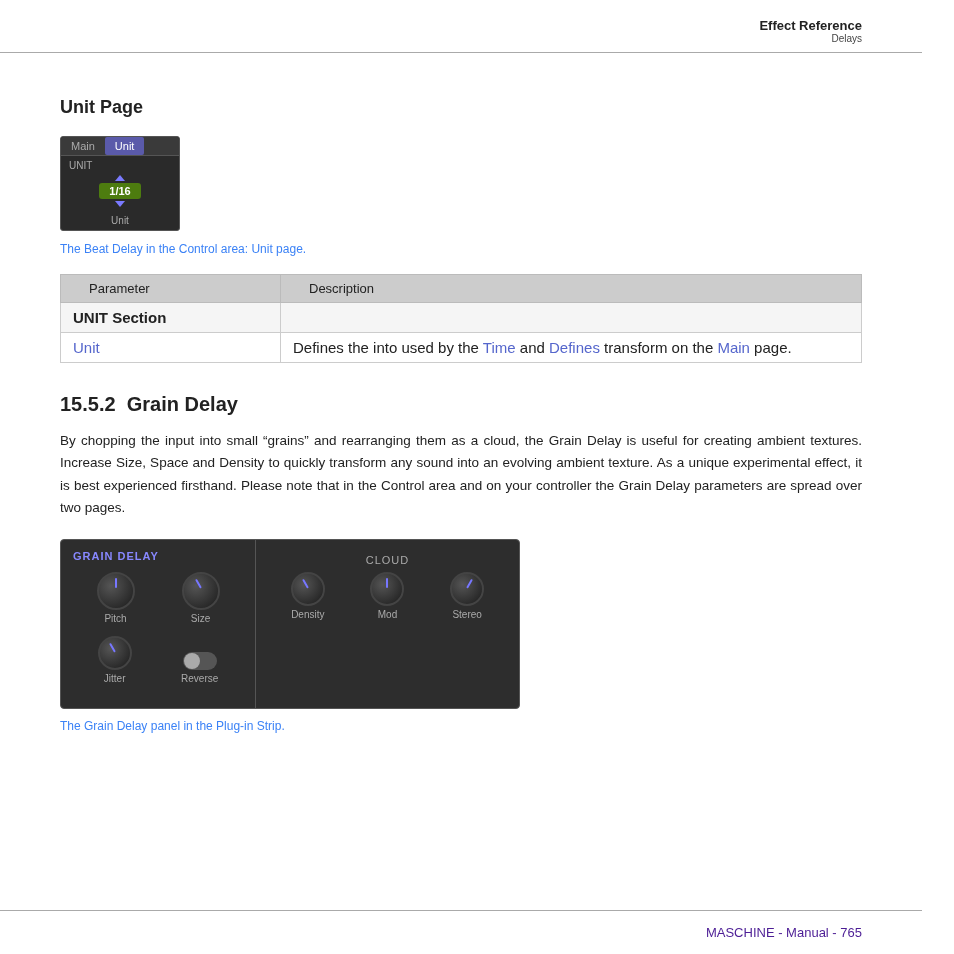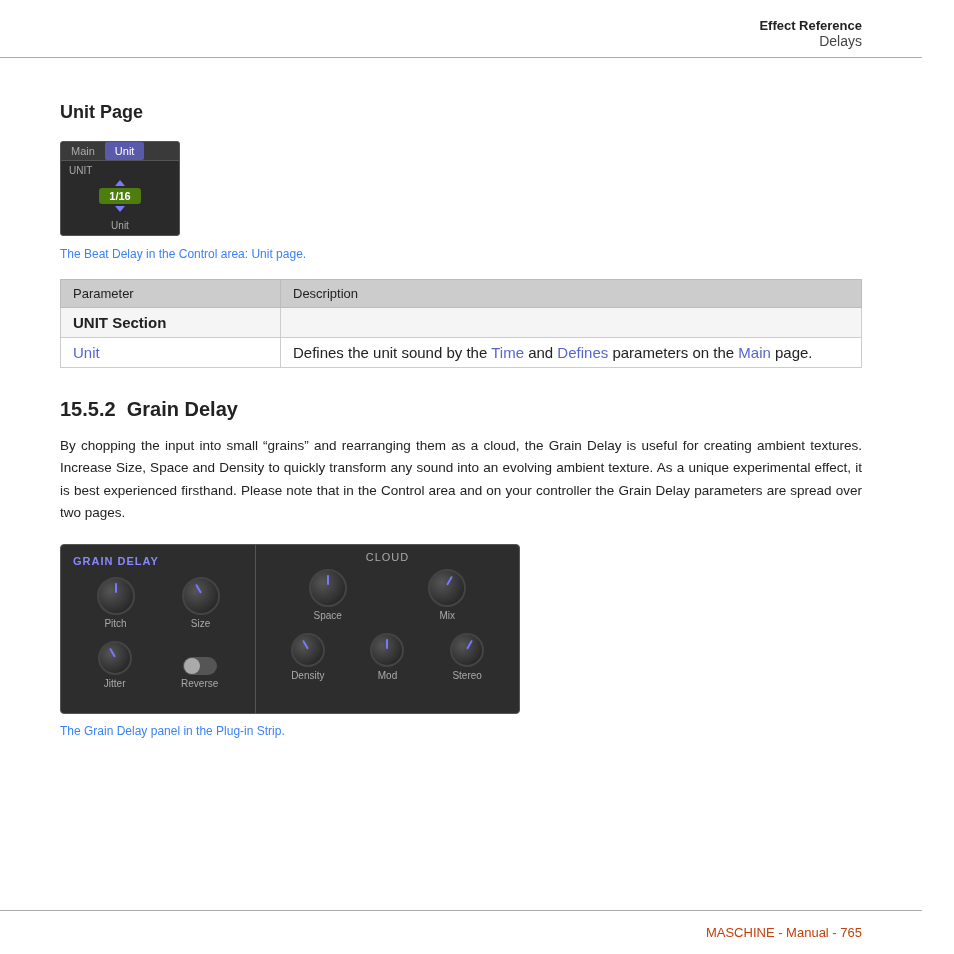--- a/index.html
+++ b/index.html
@@ -26,21 +26,21 @@
       flex-direction: column;
       align-items: flex-end;
       padding: 18px 60px 8px 60px;
       border-bottom: 1px solid #aaa;
     }
     .header-title {
       font-weight: bold;
       font-size: 13px;
     }
     .header-subtitle {
-      font-size: 14px;
+      font-size: 10px;
       color: #444;
     }
 
     
     .content {
       padding: 30px 60px 40px 60px;
     }
 
     
     .section-heading {
@@ -131,21 +131,21 @@
     .param-table {
       width: 100%;
       border-collapse: collapse;
       margin-bottom: 30px;
     }
     .param-table th {
       background: #ccc;
       font-size: 13px;
       font-weight: normal;
       text-align: left;
-      padding: 6px 12px;
+      padding: 6px 28px;
       border: 1px solid #bbb;
     }
     .param-table td {
       padding: 6px 12px;
       border: 1px solid #ccc;
       font-size: 15px;
       vertical-align: top;
     }
     .param-table td:first-child {
       width: 220px;
@@ -184,21 +184,21 @@
     .grain-delay-inner {
       display: flex;
     }
     .gd-left {
       width: 195px;
       padding: 10px 12px 12px 12px;
       border-right: 1px solid #555;
     }
     .gd-right {
       flex: 1;
-      padding: 6px 12px 12px 12px;
+      padding: 14px 12px 12px 12px;
     }
     .gd-section-title {
       font-size: 11px;
       font-weight: bold;
       color: #8888ff;
       letter-spacing: 1px;
       margin-bottom: 10px;
       text-transform: uppercase;
     }
     .gd-cloud-title {
@@ -286,21 +286,21 @@
     .footer {
       position: absolute;
       bottom: 0;
       left: 0;
       right: 0;
       border-top: 1px solid #aaa;
       padding: 14px 60px;
       display: flex;
       justify-content: flex-end;
       font-size: 13px;
-      color: #c2410c;
+      color: #4c1d95;
     }
   </style>
 </head>
 <body>
 
 <div class="page-container">
 
   <div class="header">
     <span class="header-title">Effect Reference</span>
     <span class="header-subtitle">Delays</span>
@@ -339,21 +339,21 @@
       <tbody>
         <tr class="section-row">
           <td>UNIT Section</td>
           <td></td>
         </tr>
         <tr>
           <td>
             <a class="link-blue" href="#">Unit</a>
           </td>
           <td>
-            <span>Defines the unit sound by the </span><a class="link-blue" href="#">Time</a><span> and </span><a class="link-blue" href="#">Defines</a><span> parameters on the </span><a class="link-blue" href="#">Main</a><span> page.</span>
+            <span>Defines the into used by the </span><a class="link-blue" href="#">Time</a><span> and </span><a class="link-blue" href="#">Defines</a><span> transform on the </span><a class="link-blue" href="#">Main</a><span> page.</span>
           </td>
         </tr>
       </tbody>
     </table>
 
     
     <h2 class="subsection-heading">
       <span>15.5.2</span>&nbsp;&nbsp;<span>Grain Delay</span>
     </h2>
 
@@ -393,34 +393,20 @@
                 <div class="gd-toggle-knob"></div>
               </div>
               <span class="knob-label">Reverse</span>
             </div>
           </div>
         </div>
 
         <div class="gd-right">
           <div class="gd-cloud-title">CLOUD</div>
 
-          <div class="gd-knobs-row">
-            <div class="gd-knob-wrap">
-              <div class="knob">
-                <div class="knob-indicator"></div>
-              </div>
-              <span class="knob-label">Space</span>
-            </div>
-            <div class="gd-knob-wrap">
-              <div class="knob">
-                <div class="knob-indicator knob-indicator-right"></div>
-              </div>
-              <span class="knob-label">Mix</span>
-            </div>
-          </div>
 
           <div class="gd-knobs-row">
             <div class="gd-knob-wrap">
               <div class="knob knob-small">
                 <div class="knob-indicator knob-indicator-left"></div>
               </div>
               <span class="knob-label">Density</span>
             </div>
             <div class="gd-knob-wrap">
               <div class="knob knob-small">

